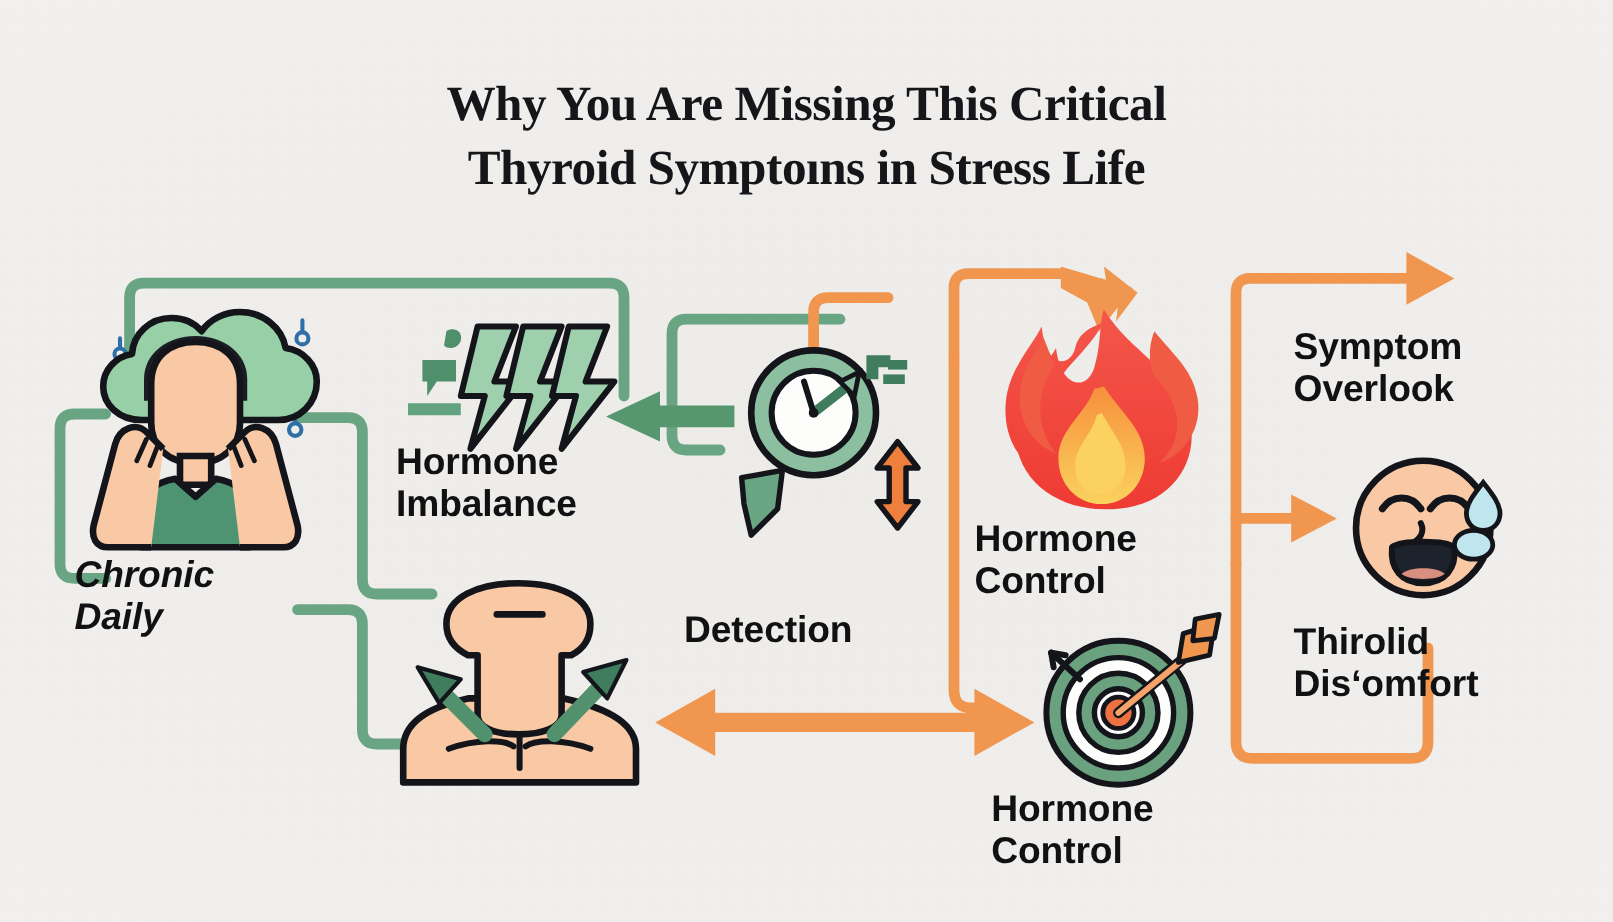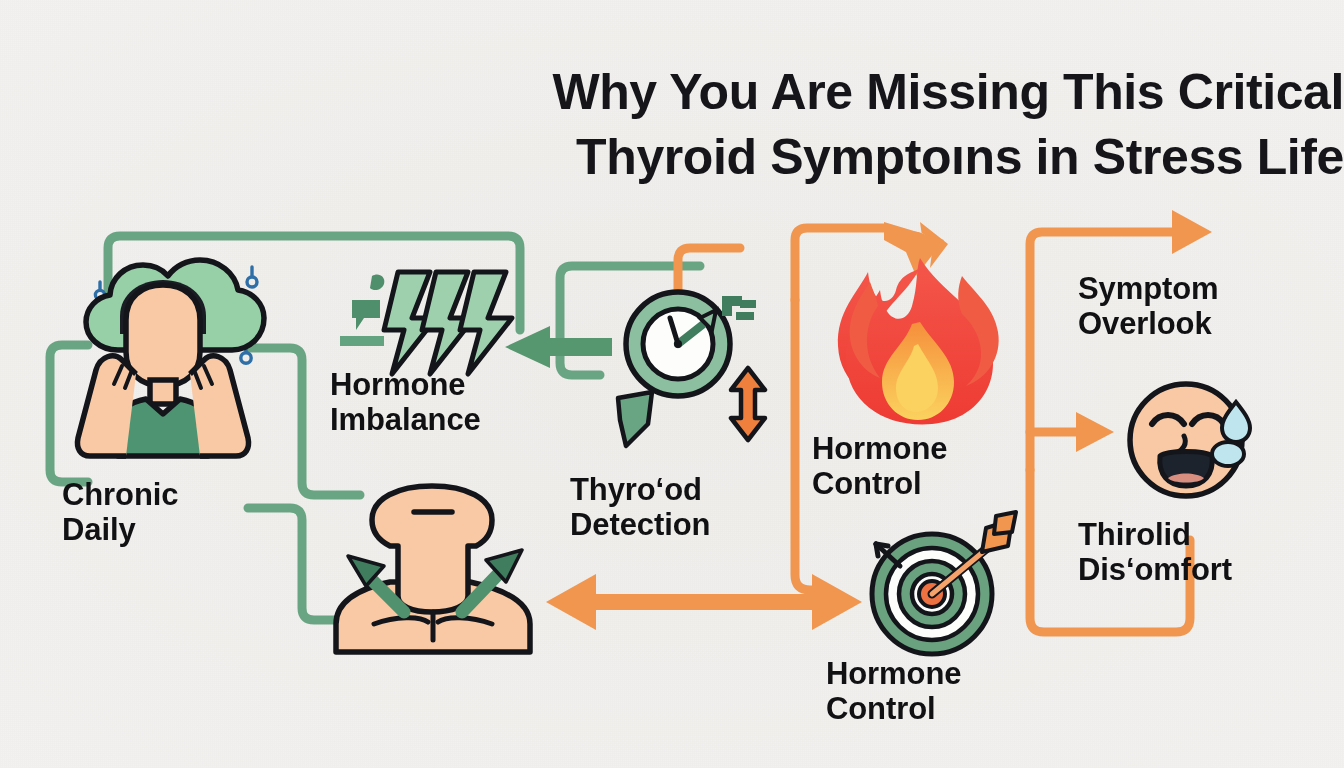--- a/index.html
+++ b/index.html
@@ -23,25 +23,26 @@
   svg.layer{position:absolute;left:0;top:0;width:1344px;height:768px;overflow:visible;}
   #connectors{z-index:1}
   #art{z-index:2}
   .lbl{
     position:absolute;z-index:3;
     color:#111114;font-weight:700;line-height:1.12;
     letter-spacing:-0.1px;text-align:left;
   }
   #title{
     position:absolute;z-index:4;left:0;top:60px;width:1344px;
-    text-align:right;color:#15151a;
-    font-weight:800;font-size:50px;line-height:1.30;
+    text-align:center;color:#15151a;
+    font-weight:800;font-size:41px;line-height:1.30;
     letter-spacing:-0.4px;
-  }
-  .t-chronic{left:62px;top:478px;width:196px;font-size:31px;}
+    font-family:Liberation Serif, serif;
+  }
+  .t-chronic{left:62px;top:462px;width:196px;font-size:31px;font-style:italic;}
   .t-hormimb{left:330px;top:368px;width:262px;font-size:31px;}
   .t-thyroid{left:570px;top:473px;width:224px;font-size:31px;}
   .t-hormctl-fire{left:812px;top:432px;width:222px;font-size:31px;}
   .t-hormctl-tgt{left:826px;top:657px;width:220px;font-size:31px;}
   .t-symptom{left:1078px;top:272px;width:230px;font-size:31px;text-align:left;}
   .t-thirolid{left:1078px;top:518px;width:224px;font-size:31px;text-align:left;}
 </style>
 </head>
 <body>
 
@@ -262,21 +263,21 @@
     <span>Chronic</span><br>
     <span>Daily</span>
   </div>
 
   <div class="lbl t-hormimb">
     <span>Hormone</span><br>
     <span>Imbalance</span>
   </div>
 
   <div class="lbl t-thyroid">
-    <span>Thyroʻod</span><br>
+    <br>
     <span>Detection</span>
   </div>
 
   <div class="lbl t-hormctl-fire">
     <span>Hormone</span><br>
     <span>Control</span>
   </div>
 
   <div class="lbl t-hormctl-tgt">
     <span>Hormone</span><br>

